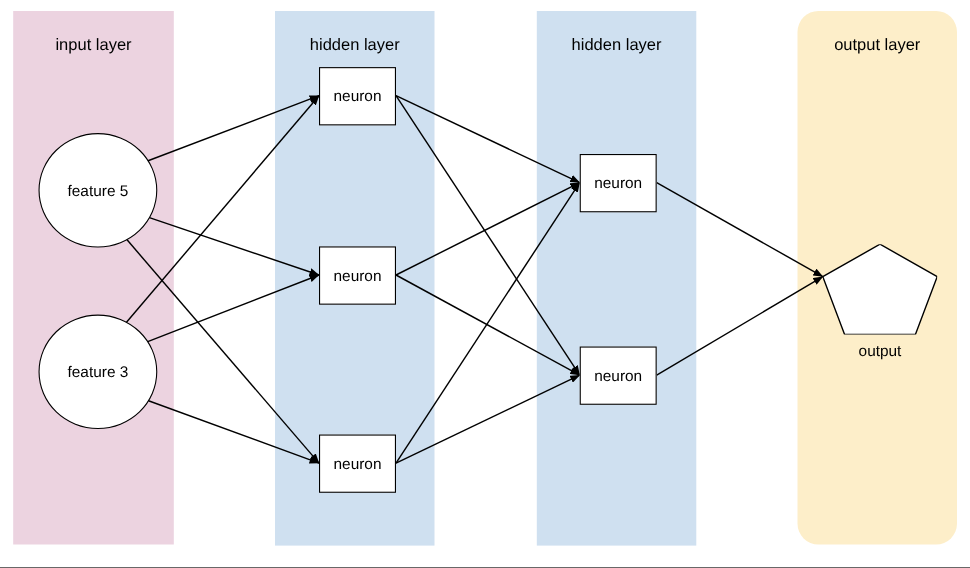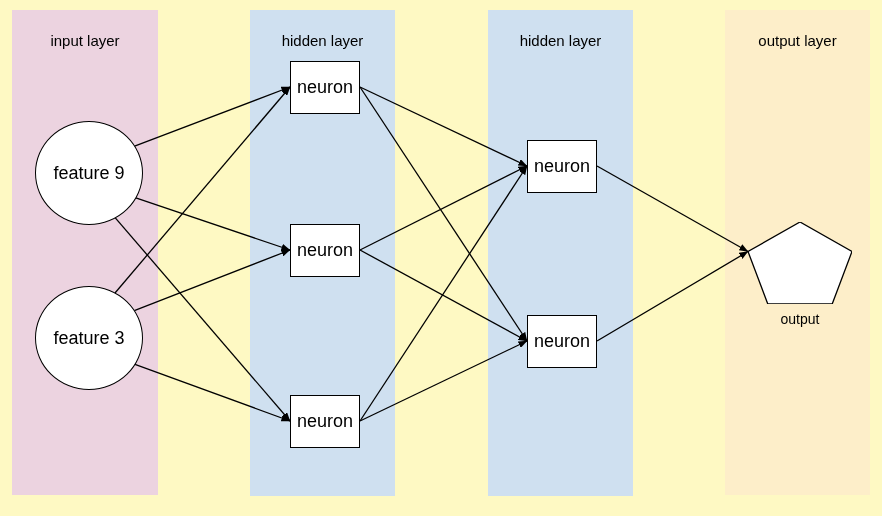--- a/index.html
+++ b/index.html
@@ -4,21 +4,21 @@
 <style>
   html, body {
     margin: 0;
     padding: 0;
     background: #000000;
   }
   #canvas {
     position: relative;
     width: 882px;
     height: 516px;
-    background: #fef9c3;
+    background: #ffffff;
     overflow: hidden;
     font-family: "Liberation Sans", sans-serif;
     text-decoration: underline;
   }
   .layer-panel {
     position: absolute;
     box-sizing: border-box;
   }
   .layer-title {
     position: absolute;
@@ -51,21 +51,21 @@
   .node-box {
     position: absolute;
     border: 1.3px solid #000000;
     background: #ffffff;
     display: flex;
     align-items: center;
     justify-content: center;
     box-sizing: border-box;
   }
   .node-label {
-    font-size: 18px;
+    font-size: 14px;
     color: #000000;
     white-space: nowrap;
   }
   .pentagon-wrap {
     position: absolute;
   }
   .pentagon-label {
     position: absolute;
     left: 0;
     right: 0;
@@ -82,21 +82,21 @@
   <div id="panels">
       <div class="layer-panel" style="left: 12px; top: 10px; width: 146px; height: 485px; background: rgb(236, 211, 224);">
         <div class="layer-title" style="top: 22px;">input layer</div>
       </div>
       <div class="layer-panel" style="left: 250px; top: 10px; width: 145px; height: 486px; background: rgb(207, 224, 240);">
         <div class="layer-title" style="top: 22px;">hidden layer</div>
       </div>
       <div class="layer-panel" style="left: 488px; top: 10px; width: 145px; height: 486px; background: rgb(207, 224, 240);">
         <div class="layer-title" style="top: 22px;">hidden layer</div>
       </div>
-      <div class="layer-panel" style="left: 725px; top: 10px; width: 145px; height: 485px; background: rgb(253, 238, 201);">
+      <div class="layer-panel" style="left: 725px; top: 10px; width: 145px; height: 485px; background: rgb(253, 238, 201); border-radius: 19px;">
         <div class="layer-title" style="top: 22px;">output layer</div>
       </div>
     </div>
   <svg id="wires" xmlns="http://www.w3.org/2000/svg">
     <defs>
       <marker id="arrowhead" markerWidth="9" markerHeight="7" refX="8.6" refY="3.5" orient="auto" markerUnits="userSpaceOnUse">
         <polygon points="0 0, 9 3.5, 0 7" fill="#000000"></polygon>
       </marker>
     </defs>
     <g id="wire-group">
@@ -111,21 +111,21 @@
         <line x1="360.0" y1="250.0" x2="527.0" y2="166.0" stroke="#000000" stroke-width="1.3" marker-end="url(#arrowhead)"></line>
         <line x1="360.0" y1="250.0" x2="527.0" y2="341.0" stroke="#000000" stroke-width="1.3" marker-end="url(#arrowhead)"></line>
         <line x1="360.0" y1="421.0" x2="527.0" y2="166.0" stroke="#000000" stroke-width="1.3" marker-end="url(#arrowhead)"></line>
         <line x1="360.0" y1="421.0" x2="527.0" y2="341.0" stroke="#000000" stroke-width="1.3" marker-end="url(#arrowhead)"></line>
         <line x1="597.0" y1="166.0" x2="748.0" y2="251.5" stroke="#000000" stroke-width="1.3" marker-end="url(#arrowhead)"></line>
         <line x1="597.0" y1="341.0" x2="748.0" y2="251.5" stroke="#000000" stroke-width="1.3" marker-end="url(#arrowhead)"></line>
       </g>
   </svg>
   <div id="nodes">
       <div class="node-circle" style="left: 35px; top: 121px; width: 108px; height: 104px;">
-        <span class="node-label">feature 9</span>
+        <span class="node-label">feature 5</span>
       </div>
       <div class="node-circle" style="left: 35px; top: 286px; width: 108px; height: 104px;">
         <span class="node-label">feature 3</span>
       </div>
       <div class="node-box" style="left: 290px; top: 60.5px; width: 70px; height: 53px;">
         <span class="node-label">neuron</span>
       </div>
       <div class="node-box" style="left: 290px; top: 223.5px; width: 70px; height: 53px;">
         <span class="node-label">neuron</span>
       </div>

